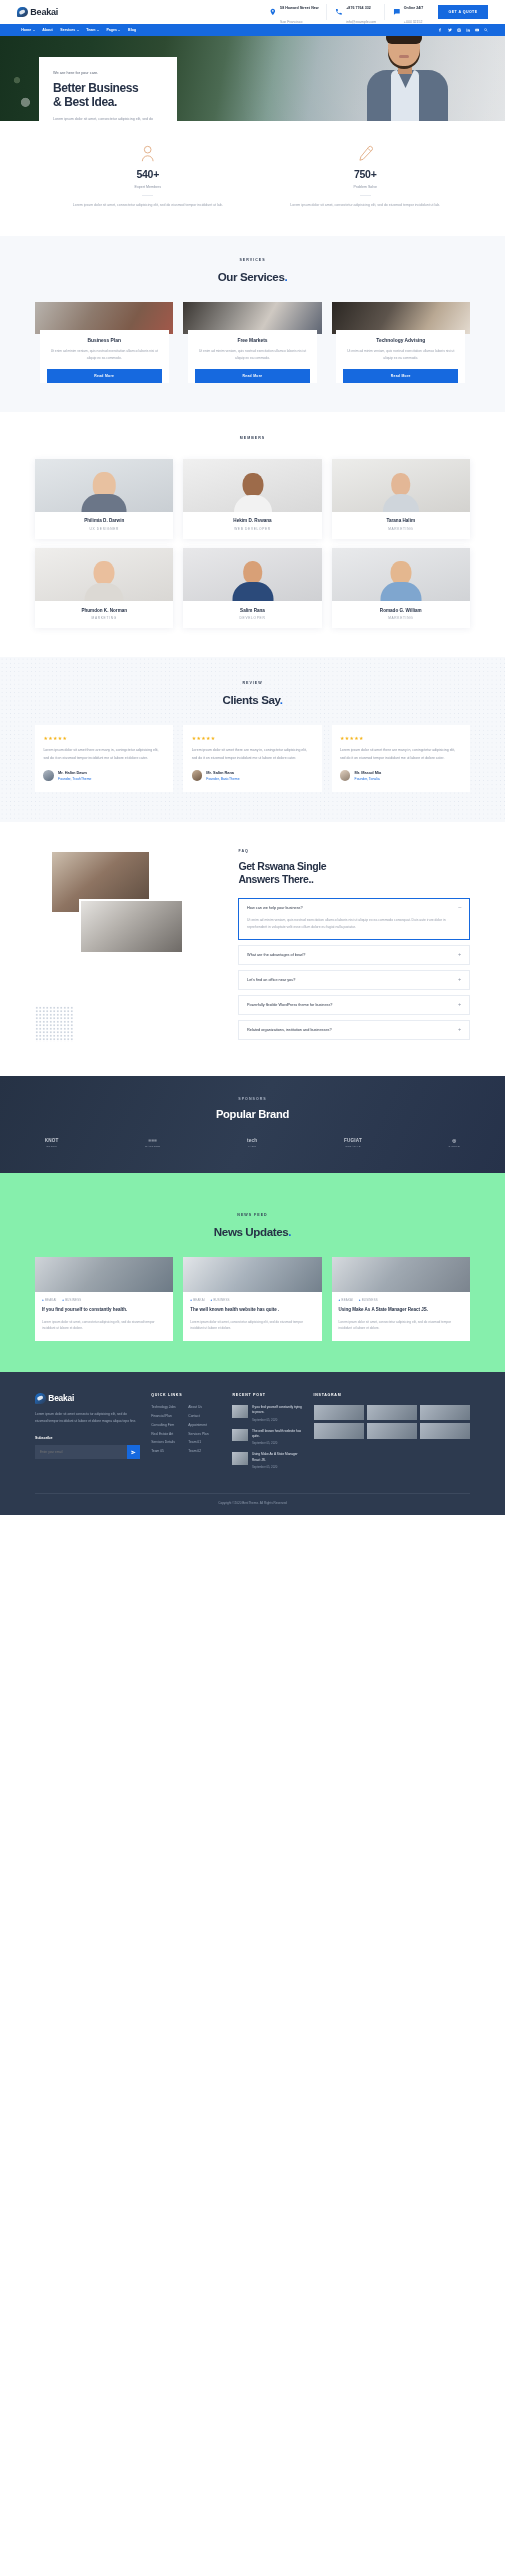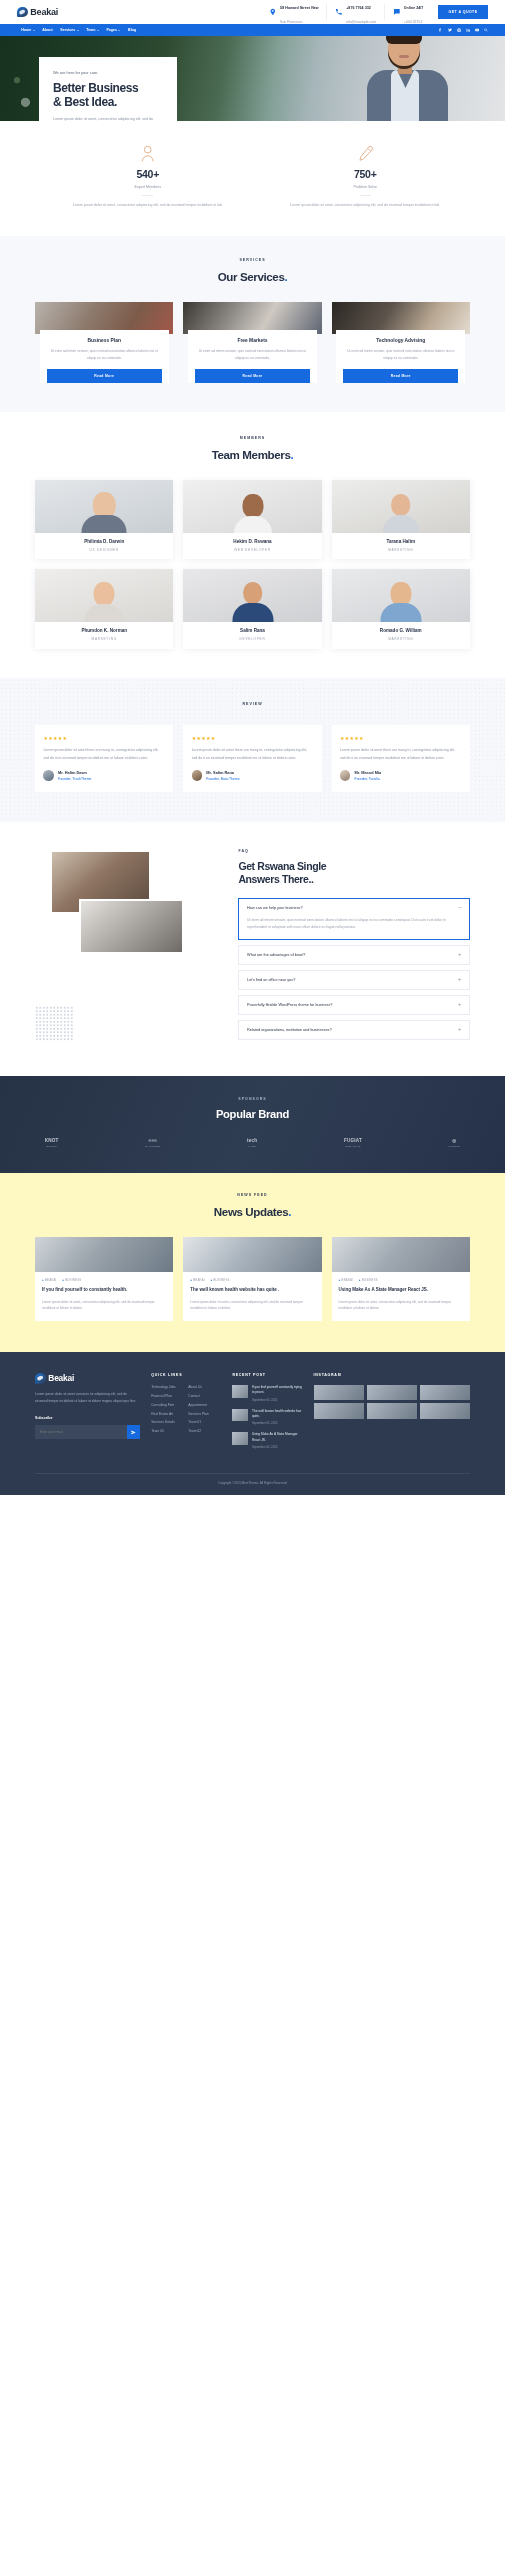--- a/index.html
+++ b/index.html
@@ -156,21 +156,21 @@
   .brands:before { content:""; position:absolute; inset:0; background:linear-gradient(115deg,#263245 0%,#2f3d53 50%,#26324a 100%); }
   .brands .container { position:relative; }
   .br-kicker { font-size:3.6px; font-weight:700; letter-spacing:1px; color:#aab4c4; text-align:center; }
   .br-title { font-size:11.2px; font-weight:700; color:#fff; text-align:center; letter-spacing:-0.3px; margin-top:7px; }
   .br-row { display:flex; align-items:center; justify-content:space-between; margin-top:18px; padding:0 9.8px; }
   .br { opacity:.78; display:flex; flex-direction:column; align-items:center; gap:2.1px; }
   .br-label { font-size:4.6px; font-weight:700; color:#e8ecf3; letter-spacing:0.2px; }
   .br-sub { font-size:2.5px; color:#b4bccb; letter-spacing:0.4px; }
 
   
-  .news { background:#fef9c3; padding:20px 0 31px; }
+  .news { background:#86efac; padding:40px 0 31px; }
   .news-row { display:flex; gap:9.8px; margin-top:19px; }
   .nw { flex:1; background:#fff; }
   .nw-img { height:35px; position:relative; overflow:hidden; }
   .nw-b { padding:6.3px 7px 9.8px; }
   .nw-meta { display:flex; gap:5.6px; font-size:2.9px; color:#9aa1ae; letter-spacing:0.2px; }
   .nw-meta i { color:#1669df; font-style:normal; }
   .nw-t { font-size:4.5px; font-weight:700; color:#263146; line-height:1.5; margin-top:4.9px; }
   .nw-p { font-size:3.2px; color:#9aa1ae; line-height:2; margin-top:4.9px; }
   .nh1 { background:linear-gradient(130deg,#cfd4d9,#9aa3ab 45%,#6d7a86); }
   .nh2 { background:linear-gradient(130deg,#e2e5e8,#a9b3bd 45%,#73808c); }
@@ -406,21 +406,20 @@
             <button class="svc-btn">Read More</button>
           </div>
         </div>
       </div>
     </div>
   </div>
 
   <div class="team">
     <div class="container">
       <div class="sec-kicker">MEMBERS</div>
-      <div class="sec-title"><span>Team Members</span><span class="dot">.</span></div>
 
       <div class="team-grid">
 
         <div class="tm">
           <div class="tm-img pp1">
             <div class="av-head" style="width:22.5px;height:27px;top:12.6px;background:#e8c1a0;"></div>
             <div class="av-body" style="width:45px;height:18px;background:#6b7688;"></div>
           </div>
           <div class="tm-body">
             <div class="tm-n">Philimia D. Darwin</div>
@@ -484,20 +483,21 @@
         </div>
 
       </div>
     </div>
   </div>
 
   <div class="reviews">
     <div class="dotmap"></div>
     <div class="container" style="position:relative">
       <div class="sec-kicker">REVIEW</div>
+      <div class="sec-title"><span>Clients Say</span><span class="dot">.</span></div>
 
       <div class="rv-row">
         <div class="rv">
           <div class="stars">★★★★★</div>
           <div class="rv-p">Lorem ipsum dolor sit amet there are many in, coningctetur adipisicing elit, sed do it on eiusmod tempor incididunt me ut labore et dolore cater.</div>
           <div class="rv-ftr">
             <div class="rv-av" style="background:linear-gradient(150deg,#b4bcc6,#5c6b7d)"></div>
             <div>
               <div class="rv-n">Mr. Halim Dawn</div>
               <div class="rv-role">Founder, TrashTheme</div>

